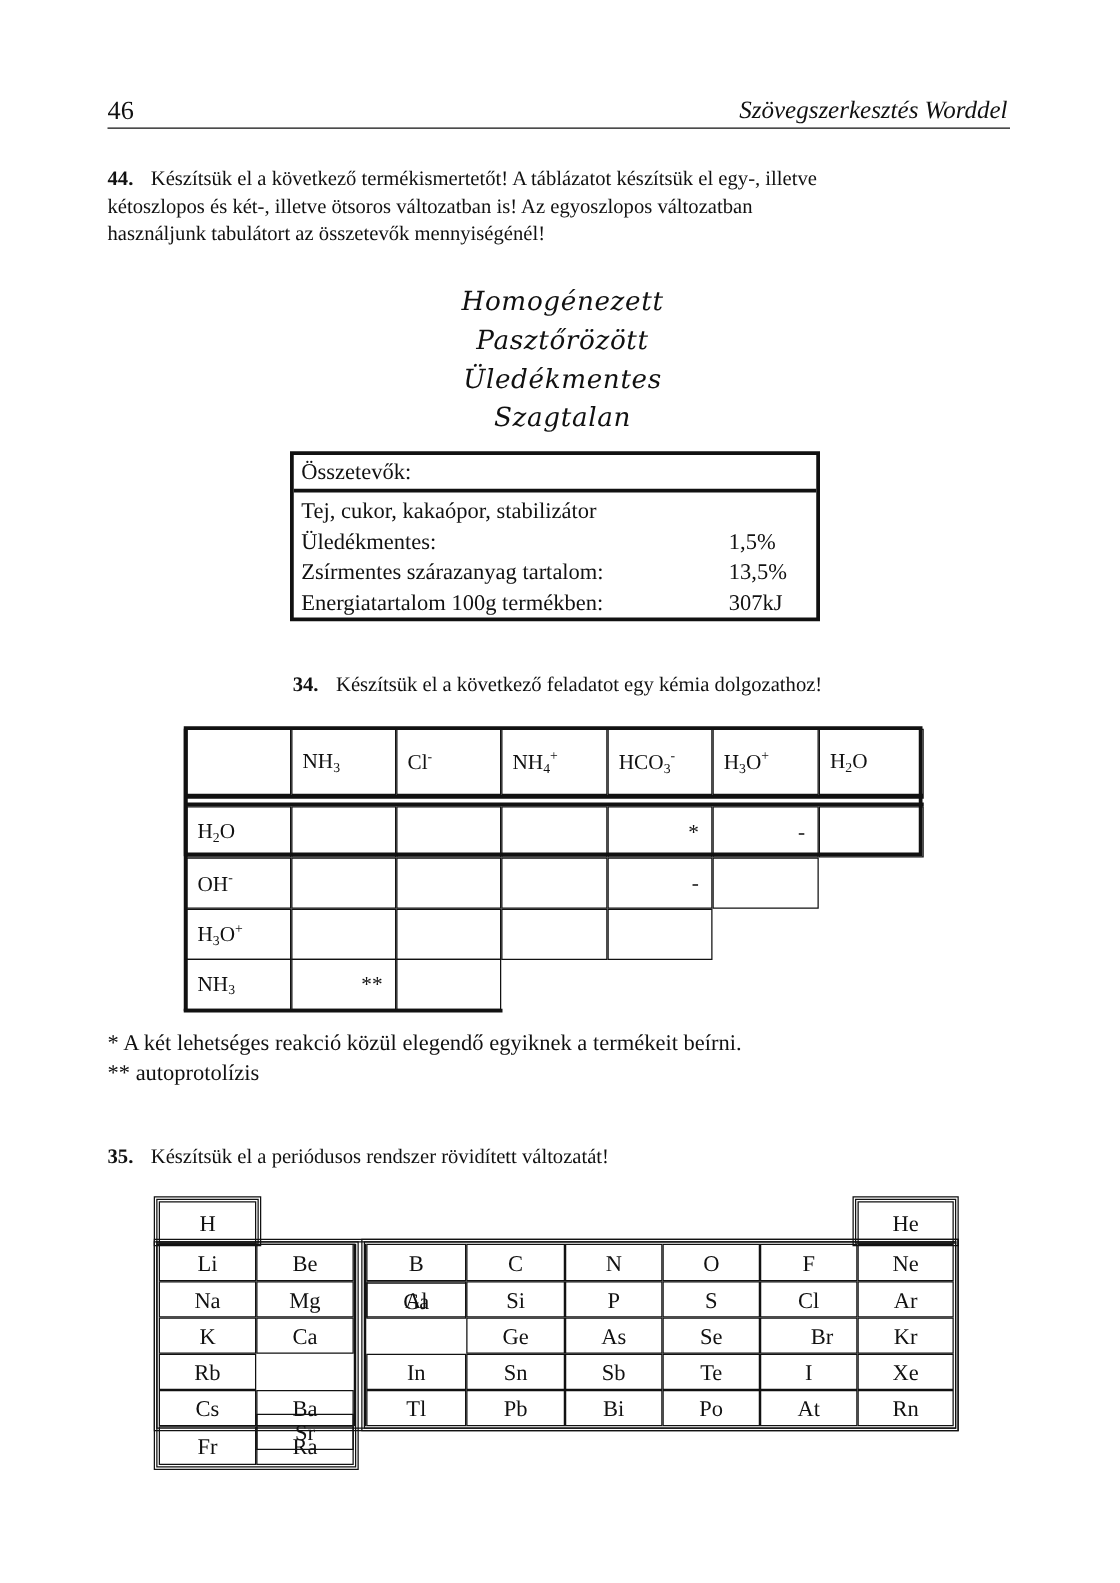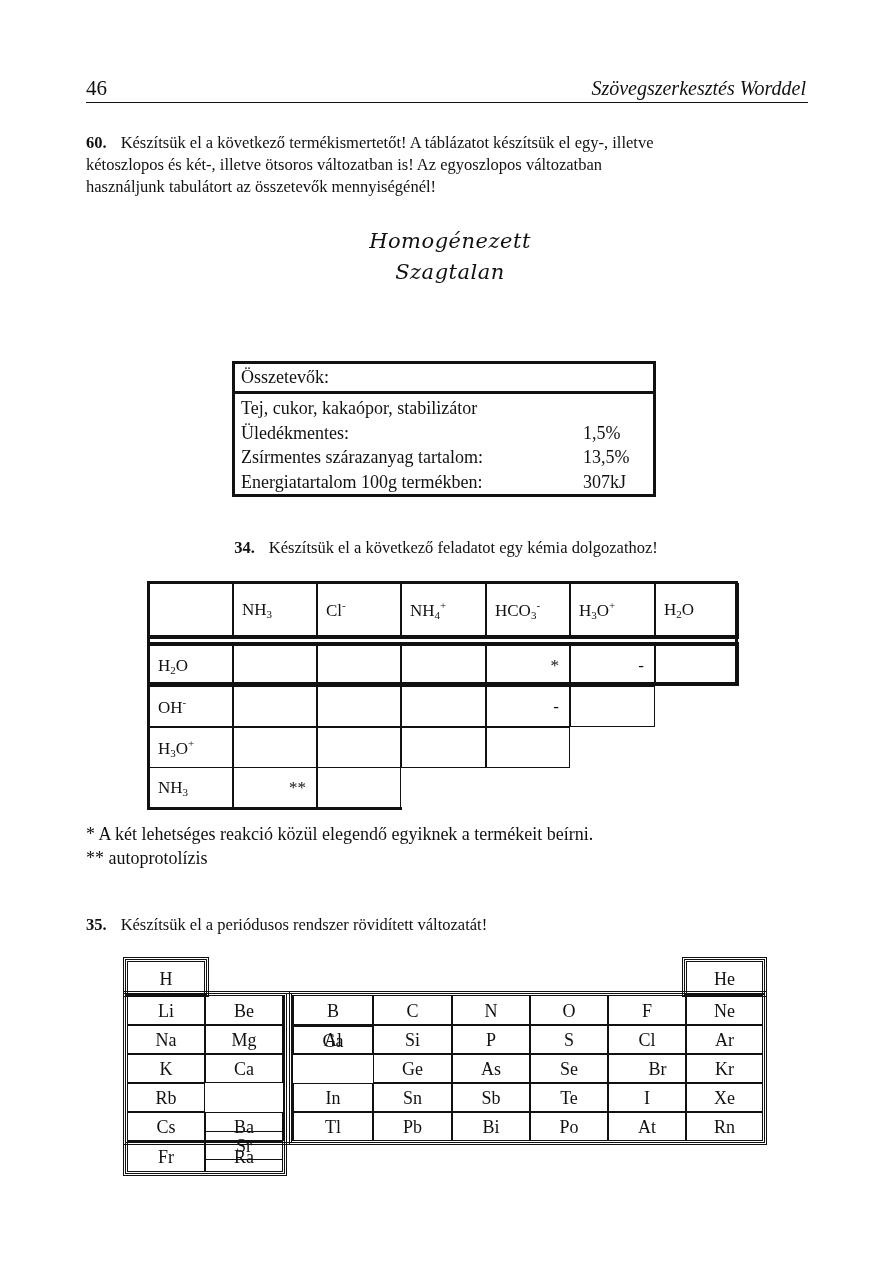--- a/index.html
+++ b/index.html
@@ -30,27 +30,29 @@
   .pt-cell { position: absolute; box-sizing: border-box; text-align: center; font-size: 18px; }
 </style>
 </head>
 <body>
 
 <div class="abs header-num">46</div>
 <div class="abs header-title">Szövegszerkesztés Worddel</div>
 <div class="abs header-rule"></div>
 
 <div class="abs para" style="top:132px;">
-  <div><span class="tasknum">60.</span><span>Készítsük el a következő termékismertetőt! A táblázatot készítsük el egy-, illetve</span></div>
+  <div><span class="tasknum">44.</span><span>Készítsük el a következő termékismertetőt! A táblázatot készítsük el egy-, illetve</span></div>
   <div>kétoszlopos és két-, illetve ötsoros változatban is! Az egyoszlopos változatban</div>
   <div>használjunk tabulátort az összetevők mennyiségénél!</div>
 </div>
 
 <div class="abs script" style="top:226px;">
   <div>Homogénezett</div>
+  <div>Pasztőrözött</div>
+  <div>Üledékmentes</div>
   <div>Szagtalan</div>
 </div>
 
 <div class="abs ibox">
   <div class="hdr">Összetevők:</div>
   <div style="padding-top:2px;">
     <div class="row">
         <span>Tej, cukor, kakaópor, stabilizátor</span>
         <span></span>
       </div>

